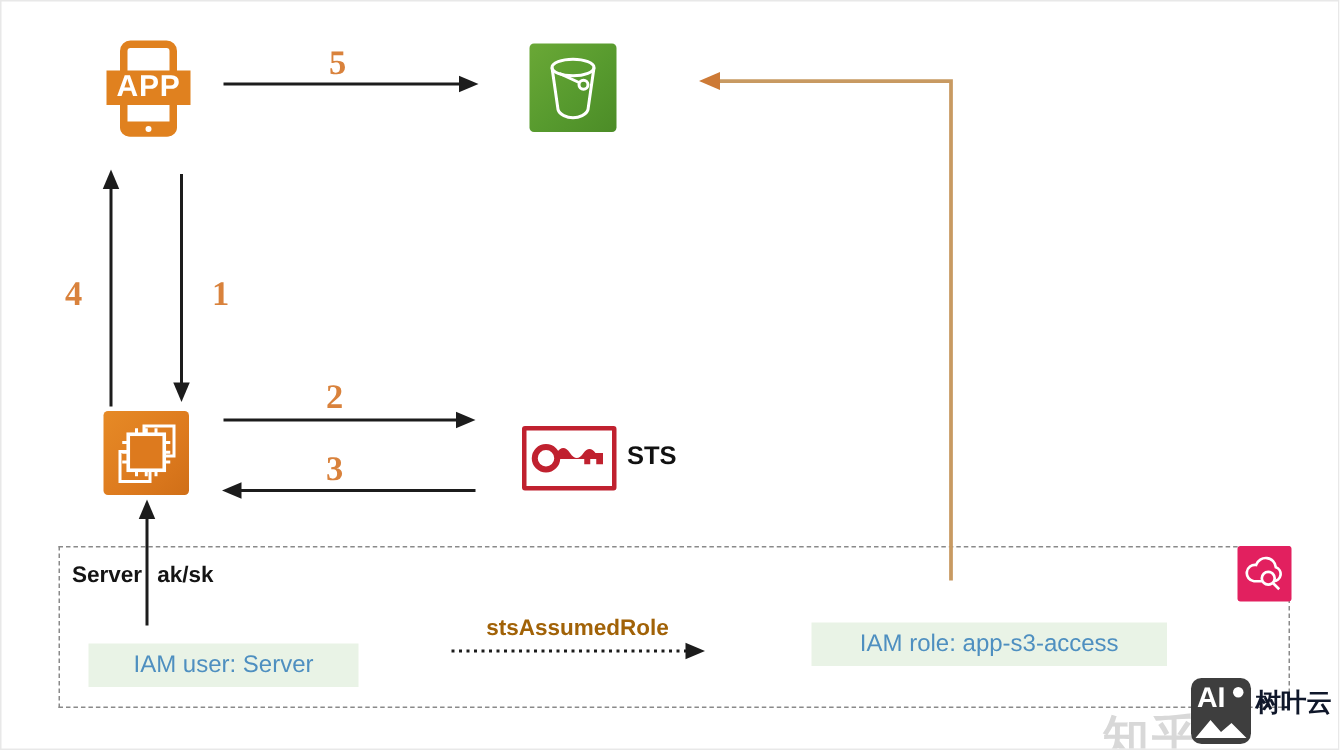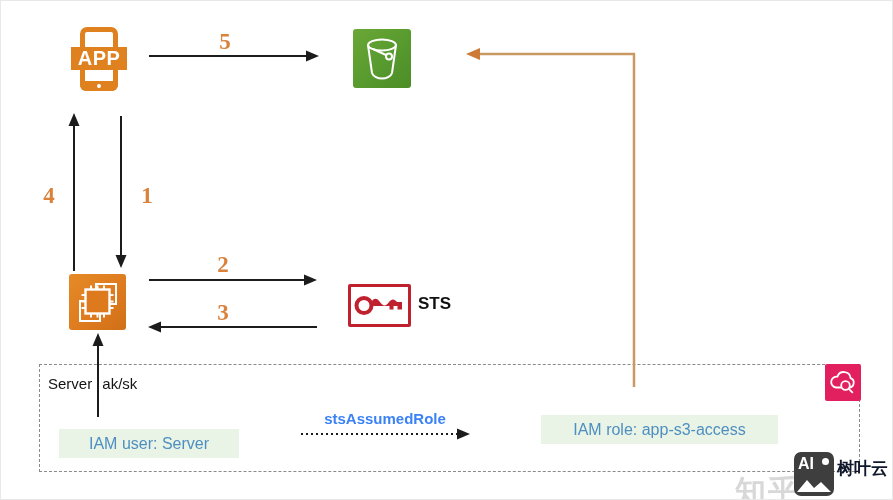--- a/index.html
+++ b/index.html
@@ -33,37 +33,37 @@
   
   .server-icon{position:absolute;left:68px;top:273px;width:57px;height:56px;border-radius:3px;z-index:3;
     background:linear-gradient(135deg,#e68a26 0%,#dd7a1e 60%,#d06f18 100%);}
 
   
   .sts-icon{position:absolute;left:347px;top:283px;width:63px;height:43px;border:3px solid #c0212f;background:#fff;box-sizing:border-box;border-radius:2px;z-index:3;}
   .sts-label{position:absolute;left:417px;top:293px;font-size:17px;font-weight:700;color:#111;z-index:4;text-align:right;}
 
   
   .boundary{position:absolute;left:38px;top:363px;width:821px;height:108px;border:1px dashed #8a8a8a;box-sizing:border-box;background:transparent;z-index:1;}
-  .server-aksk{position:absolute;left:47px;top:374px;font-size:15px;font-weight:400;color:#141414;word-spacing:6px;z-index:2;}
+  .server-aksk{position:absolute;left:47px;top:374px;font-size:15px;font-weight:700;color:#141414;word-spacing:6px;z-index:2;}
 
   .iam-box{
     position:absolute;height:29px;background:#e9f3e6;color:#4e8fc0;
     font-size:16px;line-height:29px;text-align:center;z-index:2;
   }
   .iam-user-box{left:58px;top:416px;width:180px;margin-top:12px;}
   .iam-role-box{left:520px;top:414px;width:237px;margin-left:20px;}
-  .sts-assume-label{position:absolute;left:298px;top:409px;width:172px;text-align:center;font-size:15px;font-weight:600;color:#3b82f6;z-index:2;}
+  .sts-assume-label{position:absolute;left:298px;top:409px;width:172px;text-align:center;font-size:15px;font-weight:600;color:#a16207;z-index:2;}
 
   
   .cloud-icon{position:absolute;left:824px;top:363px;width:36px;height:37px;background:#e2205f;border-radius:2px;z-index:3;}
 
   
   .wm-site{position:absolute;left:734px;top:470px;font-size:31px;font-weight:700;color:#d8d8d8;z-index:6;letter-spacing:2px;}
   .wm-badge{position:absolute;left:793px;top:451px;width:40px;height:44px;background:#3e3e3e;border-radius:7px;z-index:7;}
-  .wm-badge-ai{position:absolute;left:4px;top:3px;color:#fff;font-size:16px;font-weight:700;}
+  .wm-badge-ai{position:absolute;left:4px;top:3px;color:#fff;font-size:19px;font-weight:700;}
   .wm-badge-sun{position:absolute;right:5px;top:6px;width:7px;height:7px;border-radius:50%;background:#fff;}
   .wm-badge-mtn{position:absolute;left:2px;bottom:3px;width:36px;height:18px;}
   .wm-author{position:absolute;left:836px;top:456px;font-size:17px;font-weight:700;color:#0f172a;z-index:8;}
 </style>
 </head>
 <body>
 
 <div class="stage">
 
   <div class="boundary"></div>

